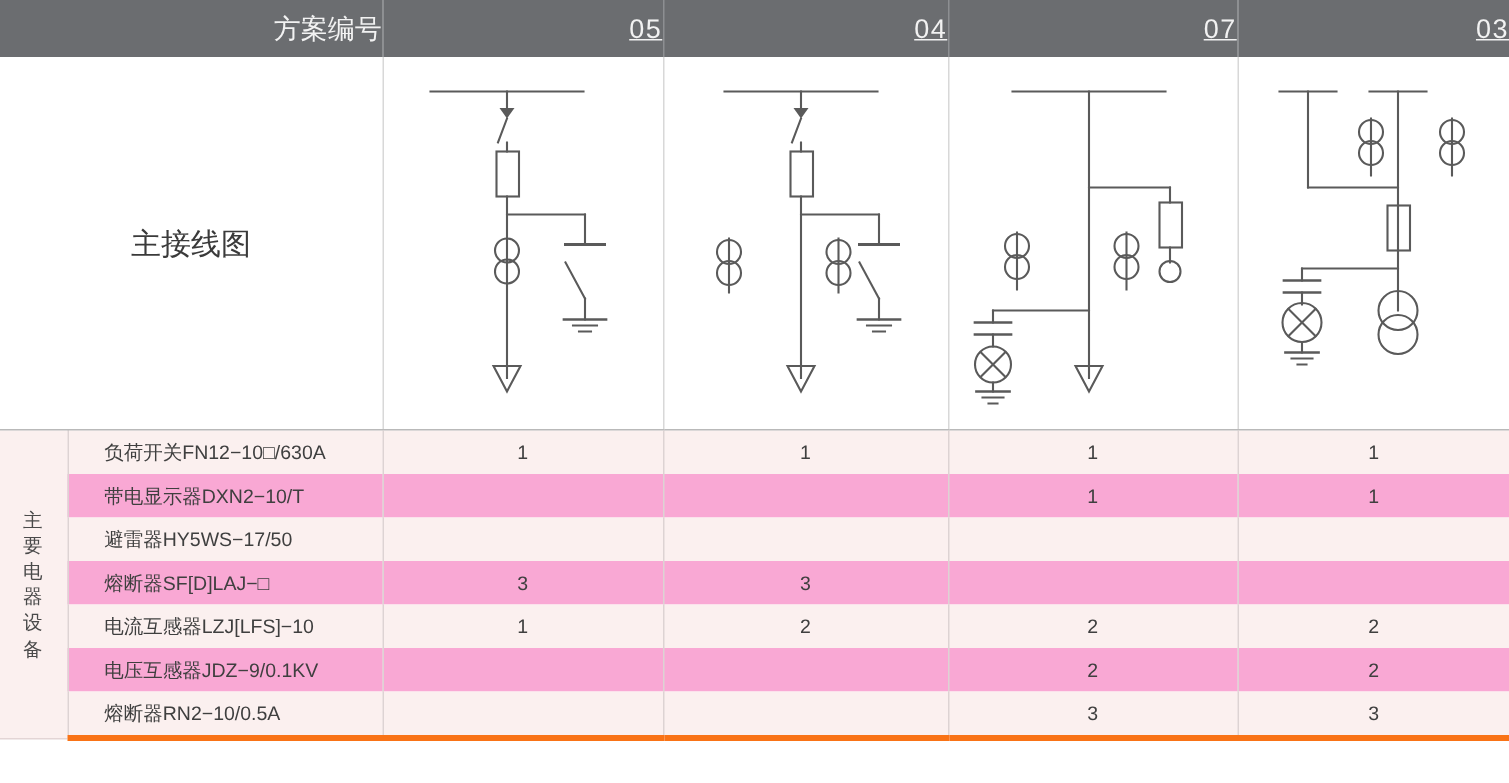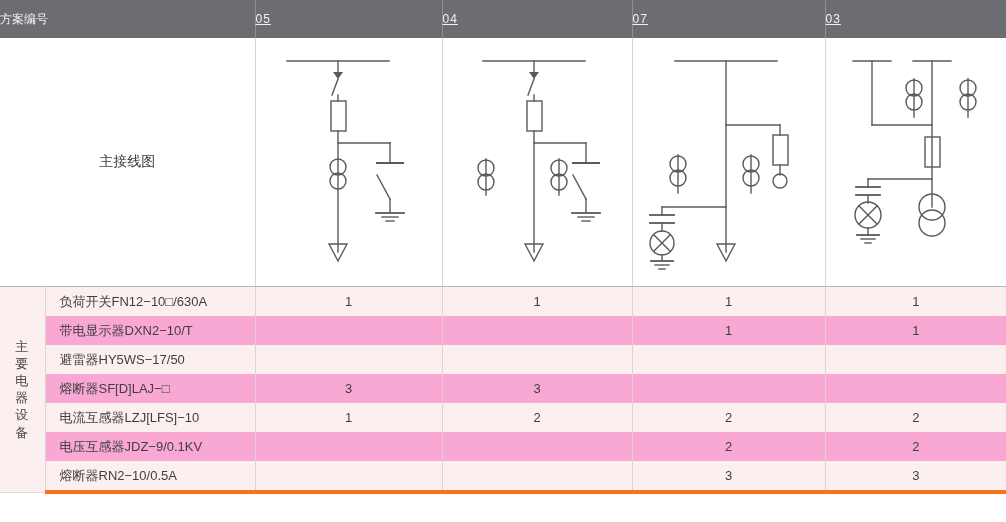--- a/index.html
+++ b/index.html
@@ -15,24 +15,24 @@
     border-collapse:collapse;
     width:1006px;
     table-layout:fixed;
   }
 
   
   tr.head th{
     background:#6b6d70;
     color:#f2f2f2;
     font-weight:400;
-    font-size:12px;
+    font-size:18px;
     height:38px;
     padding:0;
-    text-align:left;
+    text-align:right;
     vertical-align:middle;
     border-right:1px solid #8d8f92;
   }
   tr.head th:last-child{border-right:none;}
   tr.head th.code{letter-spacing:1px;text-decoration:underline;}
 
   
   td.diagcell{
     height:248px;
     padding:0;
@@ -41,21 +41,21 @@
     border-right:1px solid #d8d8d8;
     border-bottom:1px solid #b9b9b9;
     background:#ffffff;
   }
   td.diagcell:last-child{border-right:none;}
   td.diaglabel{
     height:248px;
     padding:0;
     text-align:center;
     vertical-align:middle;
-    font-size:14px;
+    font-size:20px;
     color:#3a3a3a;
     border-right:1px solid #d8d8d8;
     border-bottom:1px solid #b9b9b9;
     background:#ffffff;
   }
 
   
   td.vlabel{
     width:45px;
     padding:0;
@@ -78,21 +78,21 @@
     height:29px;
     padding:0;
     font-size:13px;
     color:#3f3f3f;
     border-right:1px solid #ddd3d3;
     vertical-align:middle;
   }
   tr.drow td:last-child{border-right:none;}
   tr.drow td.name{
     text-align:left;
-    padding-left:14px;
+    padding-left:24px;
     white-space:nowrap;
   }
   tr.drow td.val{text-align:center;}
   tr.drow.odd td{background:#fbf0ef;}
   tr.drow.even td{background:#f9a8d4;}
   tr.drow.last td{border-bottom:4px solid #f97316;}
 
   
   col.c-vl{width:45px;}
   col.c-nm{width:210px;}

